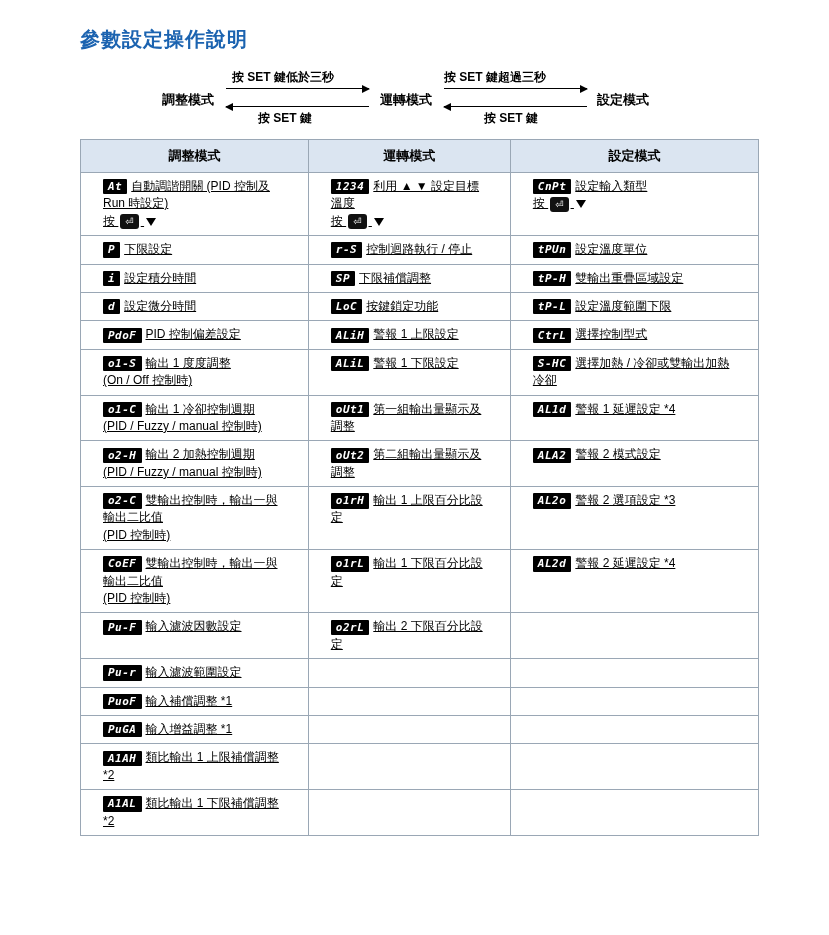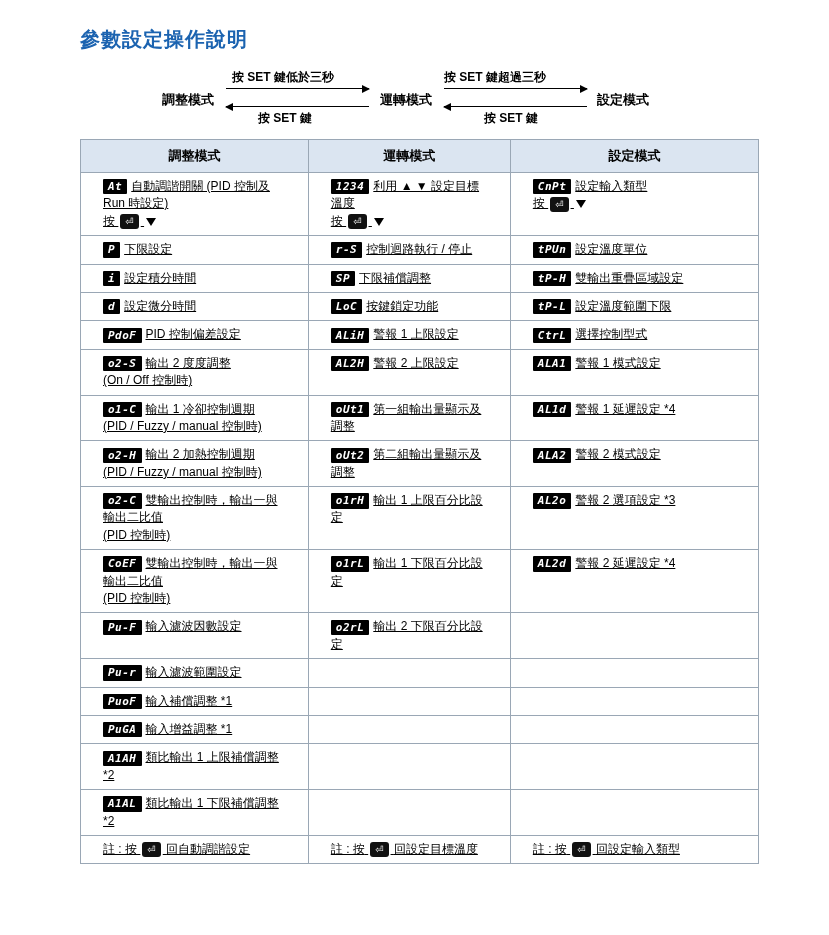--- a/index.html
+++ b/index.html
@@ -185,23 +185,23 @@
           <td><span class="code">d</span><span>設定微分時間</span></td>
           <td><span class="code">LoC</span><span>按鍵鎖定功能</span></td>
           <td><span class="code">tP-L</span><span>設定溫度範圍下限</span></td>
         </tr>
         <tr>
           <td><span class="code">PdoF</span><span>PID 控制偏差設定</span></td>
           <td><span class="code">ALiH</span><span>警報 1 上限設定</span></td>
           <td><span class="code">CtrL</span><span>選擇控制型式</span></td>
         </tr>
         <tr>
-          <td><span class="code">o2-S</span><span>輸出 2 度度調整</span><span class="sub">(On / Off 控制時)</span></td>
-          <td><span class="code">AL2H</span><span>警報 2 上限設定</span></td>
-          <td><span class="code">ALA1</span><span>警報 1 模式設定</span></td>
+          <td><span class="code">o1-S</span><span>輸出 1 度度調整</span><span class="sub">(On / Off 控制時)</span></td>
+          <td><span class="code">ALiL</span><span>警報 1 下限設定</span></td>
+          <td><span class="code">S-HC</span><span>選擇加熱 / 冷卻或雙輸出加熱冷卻</span></td>
         </tr>
         <tr>
           <td><span class="code">o1-C</span><span>輸出 1 冷卻控制週期</span><span class="sub">(PID / Fuzzy / manual 控制時)</span></td>
           <td><span class="code">oUt1</span><span>第一組輸出量顯示及調整</span></td>
           <td><span class="code">AL1d</span><span>警報 1 延遲設定 *4</span></td>
         </tr>
         <tr>
           <td><span class="code">o2-H</span><span>輸出 2 加熱控制週期</span><span class="sub">(PID / Fuzzy / manual 控制時)</span></td>
           <td><span class="code">oUt2</span><span>第二組輸出量顯示及調整</span></td>
           <td><span class="code">ALA2</span><span>警報 2 模式設定</span></td>
@@ -239,21 +239,16 @@
         <tr>
           <td><span class="code">A1AH</span><span>類比輸出 1 上限補償調整 *2</span></td>
           <td class="empty"></td>
           <td class="empty"></td>
         </tr>
         <tr>
           <td><span class="code">A1AL</span><span>類比輸出 1 下限補償調整 *2</span></td>
           <td class="empty"></td>
           <td class="empty"></td>
         </tr>
-        <tr>
-          <td><span>註 : 按</span> <span class="btn">⏎</span> <span>回自動調諧設定</span></td>
-          <td><span>註 : 按</span> <span class="btn">⏎</span> <span>回設定目標溫度</span></td>
-          <td><span>註 : 按</span> <span class="btn">⏎</span> <span>回設定輸入類型</span></td>
-        </tr>
       </tbody>
   </table>
 
 </div>
 
 </body></html>

